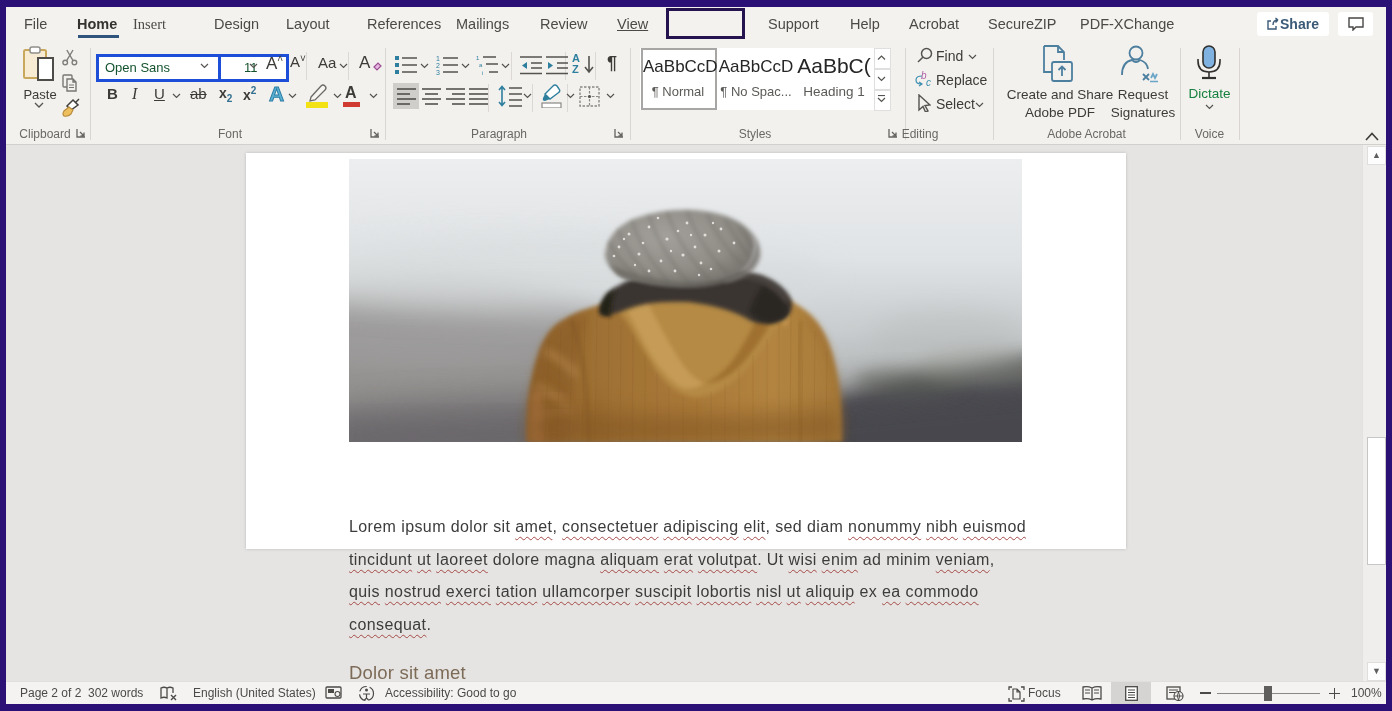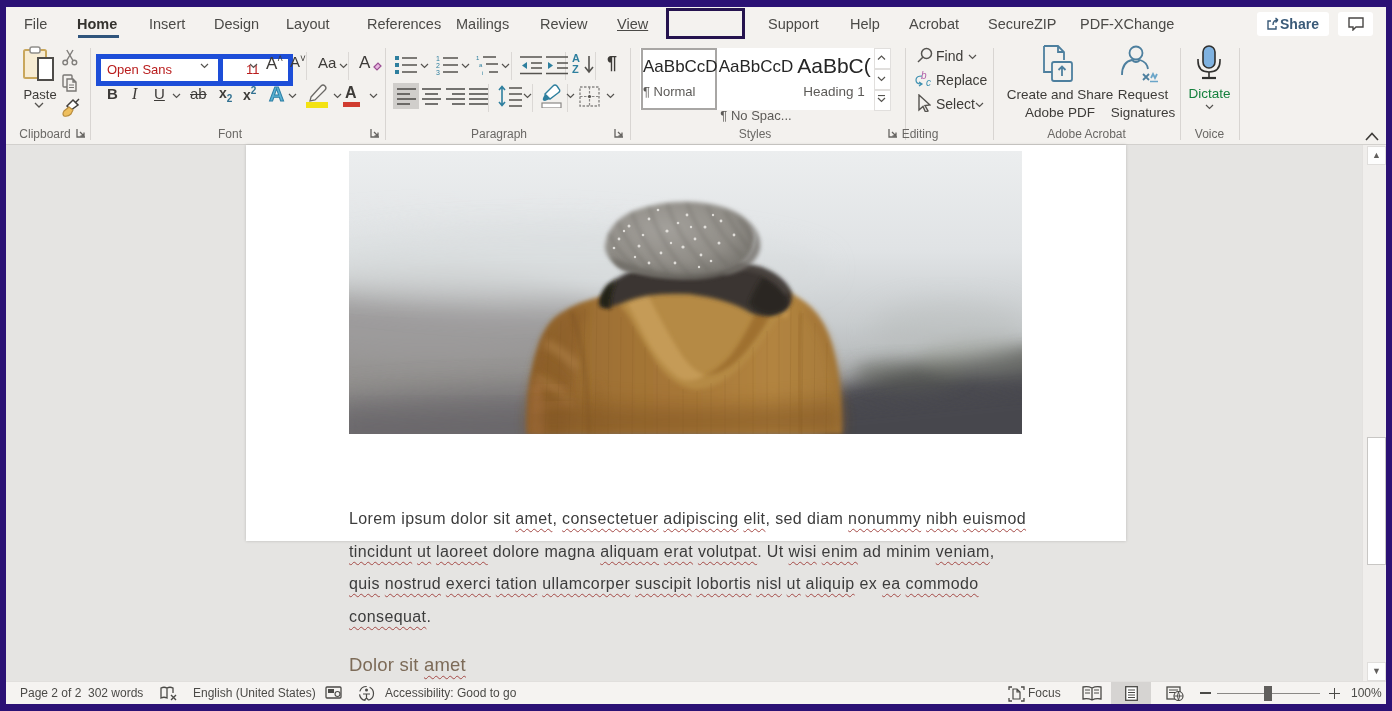--- a/index.html
+++ b/index.html
@@ -11,44 +11,44 @@
 .tab.home{color:#35332f;font-weight:700;}
 #homeline{position:absolute;left:72px;top:28px;width:41px;height:3px;background:#30557c;}
 #devbox{position:absolute;left:660px;top:1px;width:73px;height:25px;border:3px solid #25134f;}
 #sharebtn{position:absolute;left:1251px;top:5px;width:72px;height:24px;background:#fff;border-radius:3px;color:#3a5a78;font-weight:700;font-size:14px;text-align:center;line-height:24px;}
 #cmtbtn{position:absolute;left:1332px;top:5px;width:35px;height:24px;background:#fff;border-radius:3px;}
 
 #ribbon{position:absolute;left:0;top:33px;width:100%;height:104px;background:#f3f1ee;border-bottom:1px solid #d2d0cd;}
 .vsep{position:absolute;top:8px;height:92px;width:1px;background:#d8d5d2;}
 .glabel{position:absolute;top:87px;height:14px;font-size:12px;color:#6a6865;text-align:center;}
 .dlg{position:absolute;top:88px;width:10px;height:10px;}
-.combo{position:absolute;background:#fff;border:5px solid #1d4ed8;font-size:13px;color:#b91c1c;}
+.combo{position:absolute;background:#fff;border:3px solid #1d4ed8;font-size:13px;color:#14532d;}
 .rbtxt{position:absolute;font-size:13.5px;color:#3d3b38;}
 
 #docarea{position:absolute;left:0;top:138px;width:1380px;height:536px;background:#e5e4e2;}
-#pagewrap{position:absolute;left:240px;top:0;width:880px;height:396px;background:#fff;box-shadow:0 0 3px rgba(0,0,0,0.18);}
+#pagewrap{position:absolute;left:240px;top:8px;width:880px;height:396px;background:#fff;box-shadow:0 0 3px rgba(0,0,0,0.18);}
 #photo{position:absolute;left:103px;top:6px;width:673px;height:283px;}
 #para{position:absolute;left:103px;top:358px;width:700px;font-size:16px;line-height:32.5px;color:#3c3c3c;letter-spacing:0.4px;}
 u.sp{text-decoration:underline wavy #a54a46 1px;text-underline-offset:4px;text-decoration-skip-ink:none;}
 #head2{position:absolute;left:103px;top:509px;font-size:18.5px;color:#7d6b58;letter-spacing:0.2px;}
 
 #sbar{position:absolute;left:1356px;top:0;width:24px;height:536px;background:#f0eeec;border-left:1px solid #e3e1df;}
 .sbtn{position:absolute;left:4px;width:17px;height:17px;background:#fdfdfd;border:1px solid #e0dedc;color:#605e5c;font-size:9px;text-align:center;line-height:17px;}
 #sthumb{position:absolute;left:4px;top:292px;width:17px;height:126px;background:#fff;border:1px solid #c8c6c4;}
 
 #status{position:absolute;left:0;top:674px;width:1380px;height:23px;background:#f5f3f1;border-top:1px solid #e1dfdd;font-size:12px;color:#4b4a47;}
 .st{position:absolute;top:0;height:23px;line-height:23px;}
 </style></head>
 <body>
 <div id="win">
 
   <div id="tabs">
     <span class="tab" style="left:18px;">File</span>
     <span class="tab home" style="left:71px;">Home</span>
-    <span class="tab" style="left:143px;">Insert</span>
+    <span class="tab" style="left:127px;font-family:Liberation Serif, serif;">Insert</span>
     <span class="tab" style="left:208px;">Design</span>
     <span class="tab" style="left:280px;">Layout</span>
     <span class="tab" style="left:354px;margin-left:7px;">References</span>
     <span class="tab" style="left:450px;">Mailings</span>
     <span class="tab" style="left:534px;">Review</span>
     <span class="tab" style="left:611px;text-decoration:underline;">View</span>
     <span class="tab" style="left:669px;margin-top:23px;">Developer</span>
     <span class="tab" style="left:762px;">Support</span>
     <span class="tab" style="left:844px;">Help</span>
     <span class="tab" style="left:903px;">Acrobat</span>
@@ -274,23 +274,23 @@
       <circle cx="10.5" cy="10.5" r="1.6" fill="#55534f"></circle>
     </svg>
     <svg class="abs" style="left:600px;top:53px;" width="9" height="6" viewBox="0 0 9 6">
         <path d="M1,1 L4.5,4.5 L8,1" stroke="#55534f" stroke-width="1.2" fill="none"></path>
       </svg>
     <div class="glabel" style="left:379px;width:228px;">Paragraph</div>
     
     <div class="abs" style="left:634px;top:8px;width:234px;height:62px;background:#fff;"></div>
     <div class="abs" style="left:635px;top:8px;width:72px;height:58px;background:#fff;border:2px solid #a8a6a4;outline:1px solid #fff;outline-offset:-4px;"></div>
     <div class="abs" style="left:637px;top:17px;width:70px;text-align:center;font-size:17px;color:#262626;">AaBbCcD</div>
-    <div class="abs" style="left:637px;top:44px;width:70px;font-size:13px;color:#5c5a57;">¶ Normal</div>
+    <div class="abs" style="left:637px;top:44px;width:70px;text-align:center;font-size:13px;color:#5c5a57;">¶ Normal</div>
     <div class="abs" style="left:712px;top:17px;width:76px;text-align:center;font-size:17px;color:#262626;">AaBbCcD</div>
-    <div class="abs" style="left:712px;top:44px;width:76px;text-align:center;font-size:13px;color:#5c5a57;margin-top:24px;">¶ No Spac...</div>
+    <div class="abs" style="left:712px;top:44px;width:76px;text-align:center;font-size:13px;color:#5c5a57;">¶ No Spac...</div>
     <div class="abs" style="left:789px;top:14px;width:78px;text-align:center;font-size:21px;color:#262626;">AaBbC(</div>
     <div class="abs" style="left:789px;top:44px;width:78px;text-align:center;font-size:13.5px;color:#5c5a57;">Heading 1</div>
     <div class="abs" style="left:868px;top:8px;width:15px;height:19px;background:#fff;border:1px solid #e1dfdd;"></div>
     <div class="abs" style="left:868px;top:29px;width:15px;height:19px;background:#fff;border:1px solid #e1dfdd;"></div>
     <div class="abs" style="left:868px;top:50px;width:15px;height:19px;background:#fff;border:1px solid #e1dfdd;"></div>
     <svg class="abs" style="left:871px;top:15px;" width="9" height="6" viewBox="0 0 9 6">
         <path d="M1,4.5 L4.5,1 L8,4.5" stroke="#55534f" stroke-width="1.2" fill="none"></path>
       </svg>
     <svg class="abs" style="left:871px;top:36px;" width="9" height="6" viewBox="0 0 9 6">
         <path d="M1,1 L4.5,4.5 L8,1" stroke="#55534f" stroke-width="1.2" fill="none"></path>

